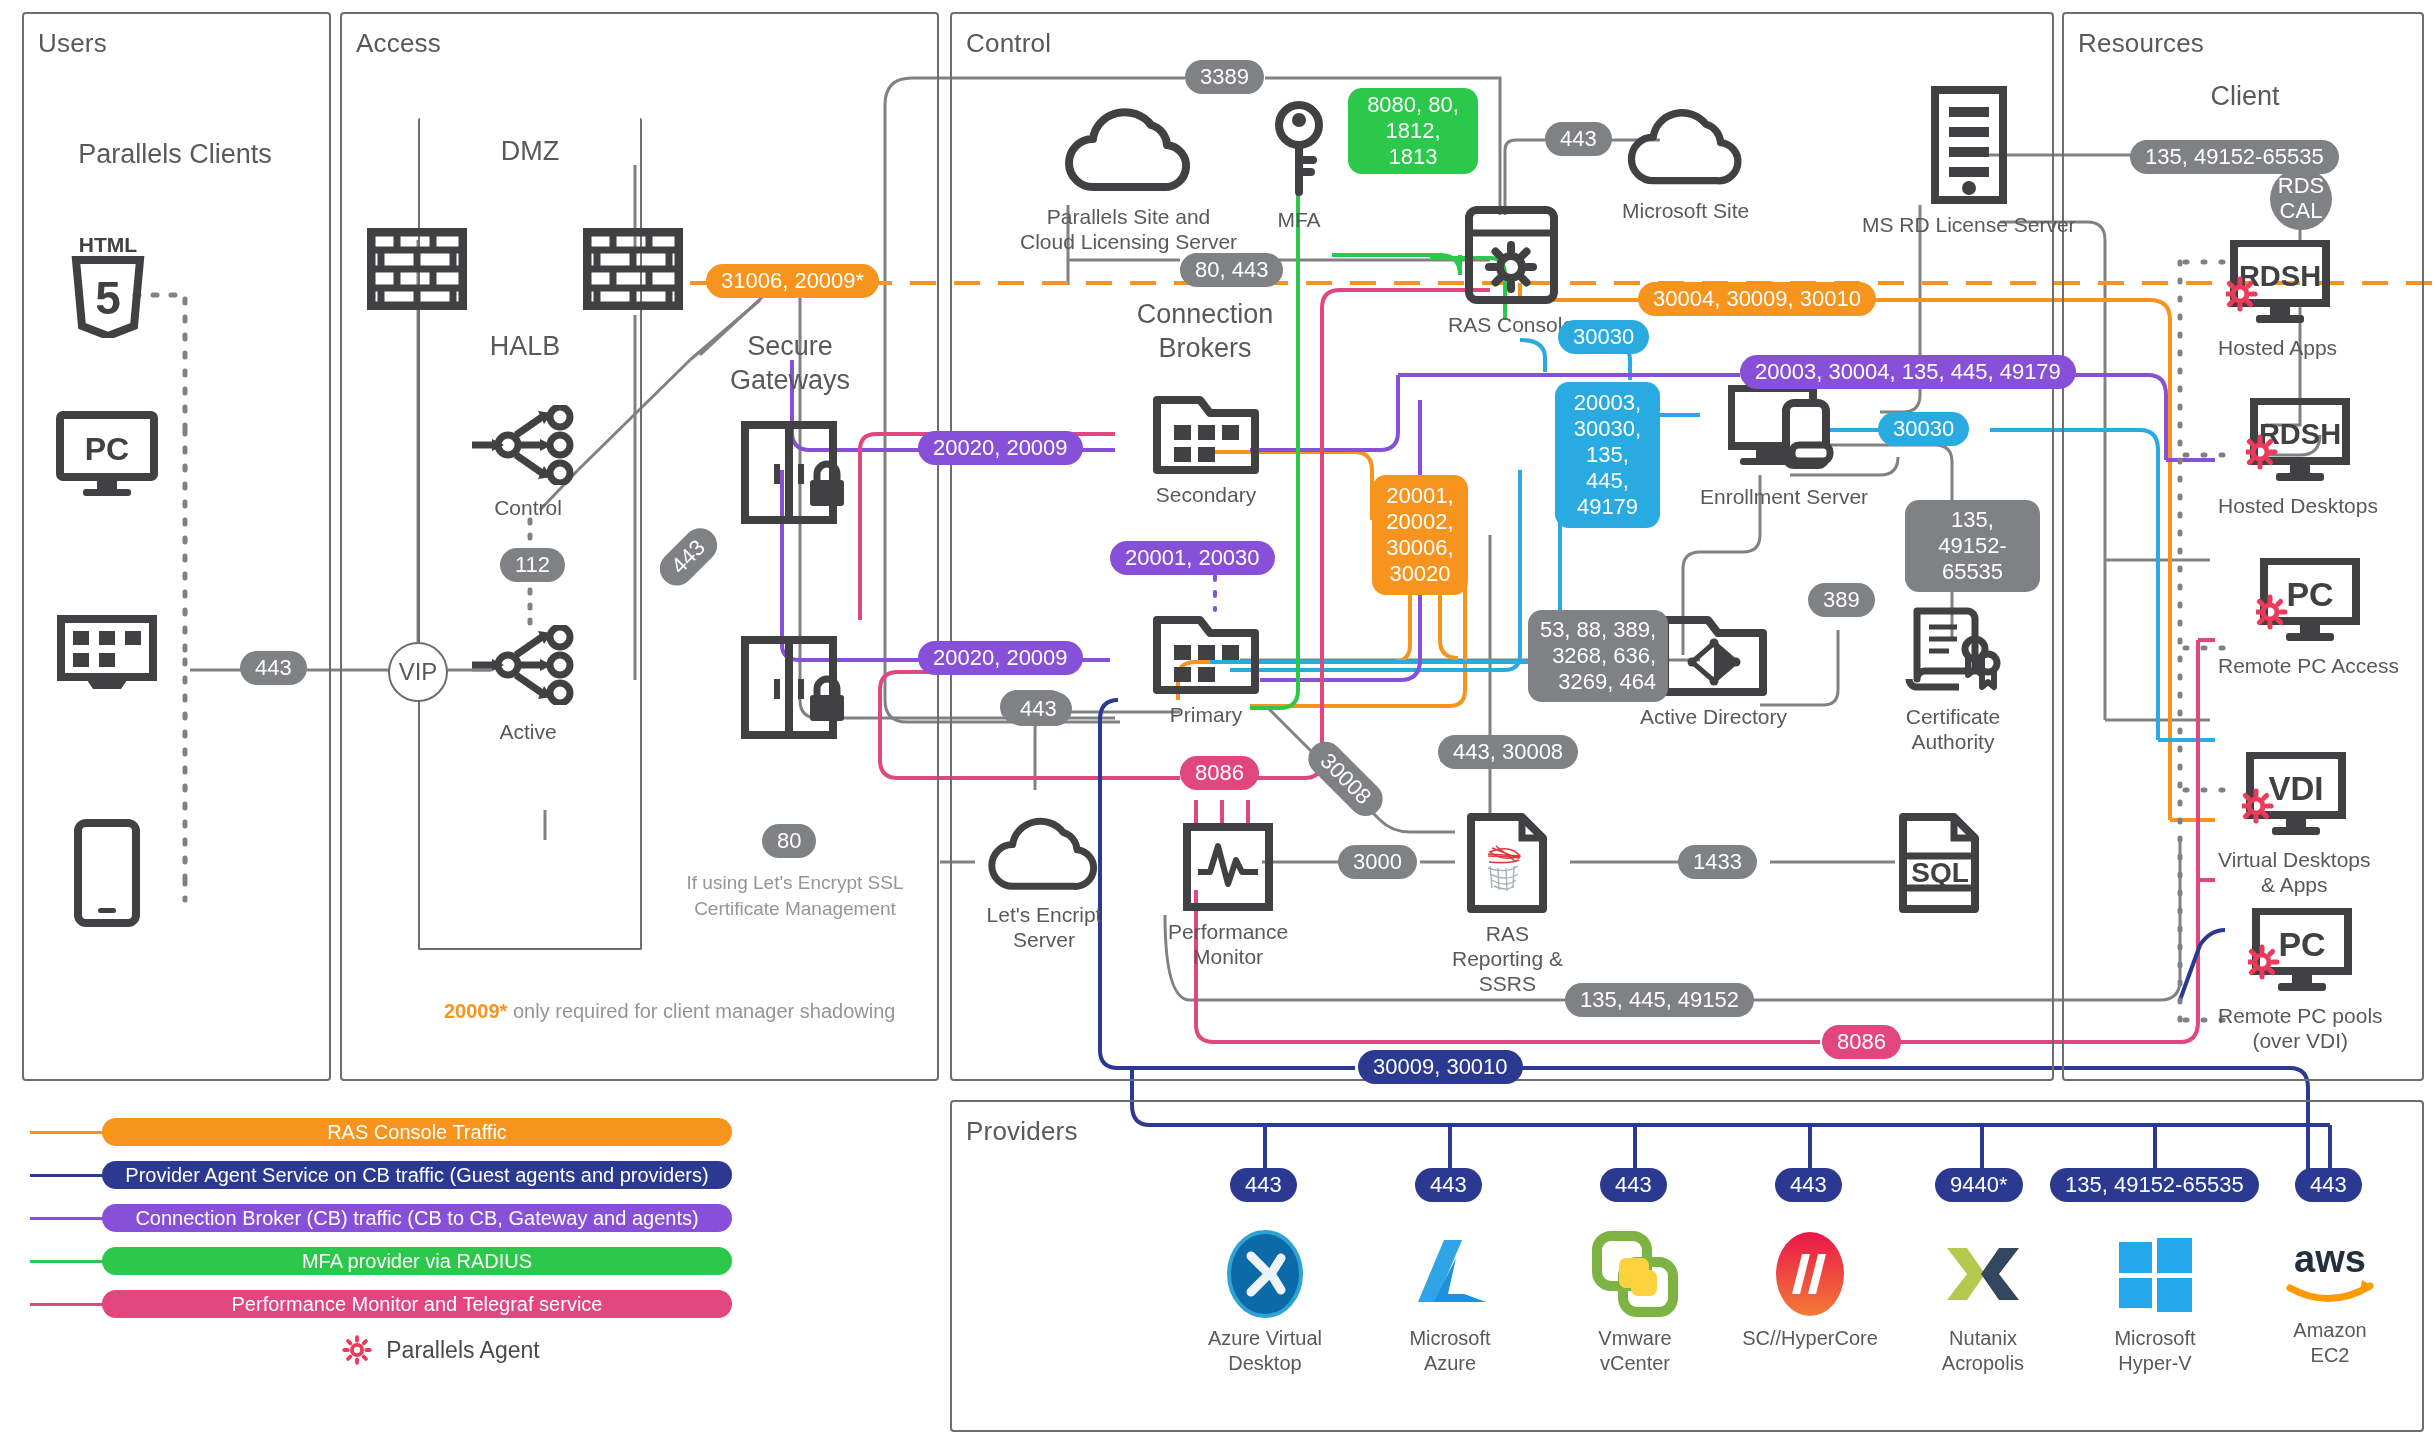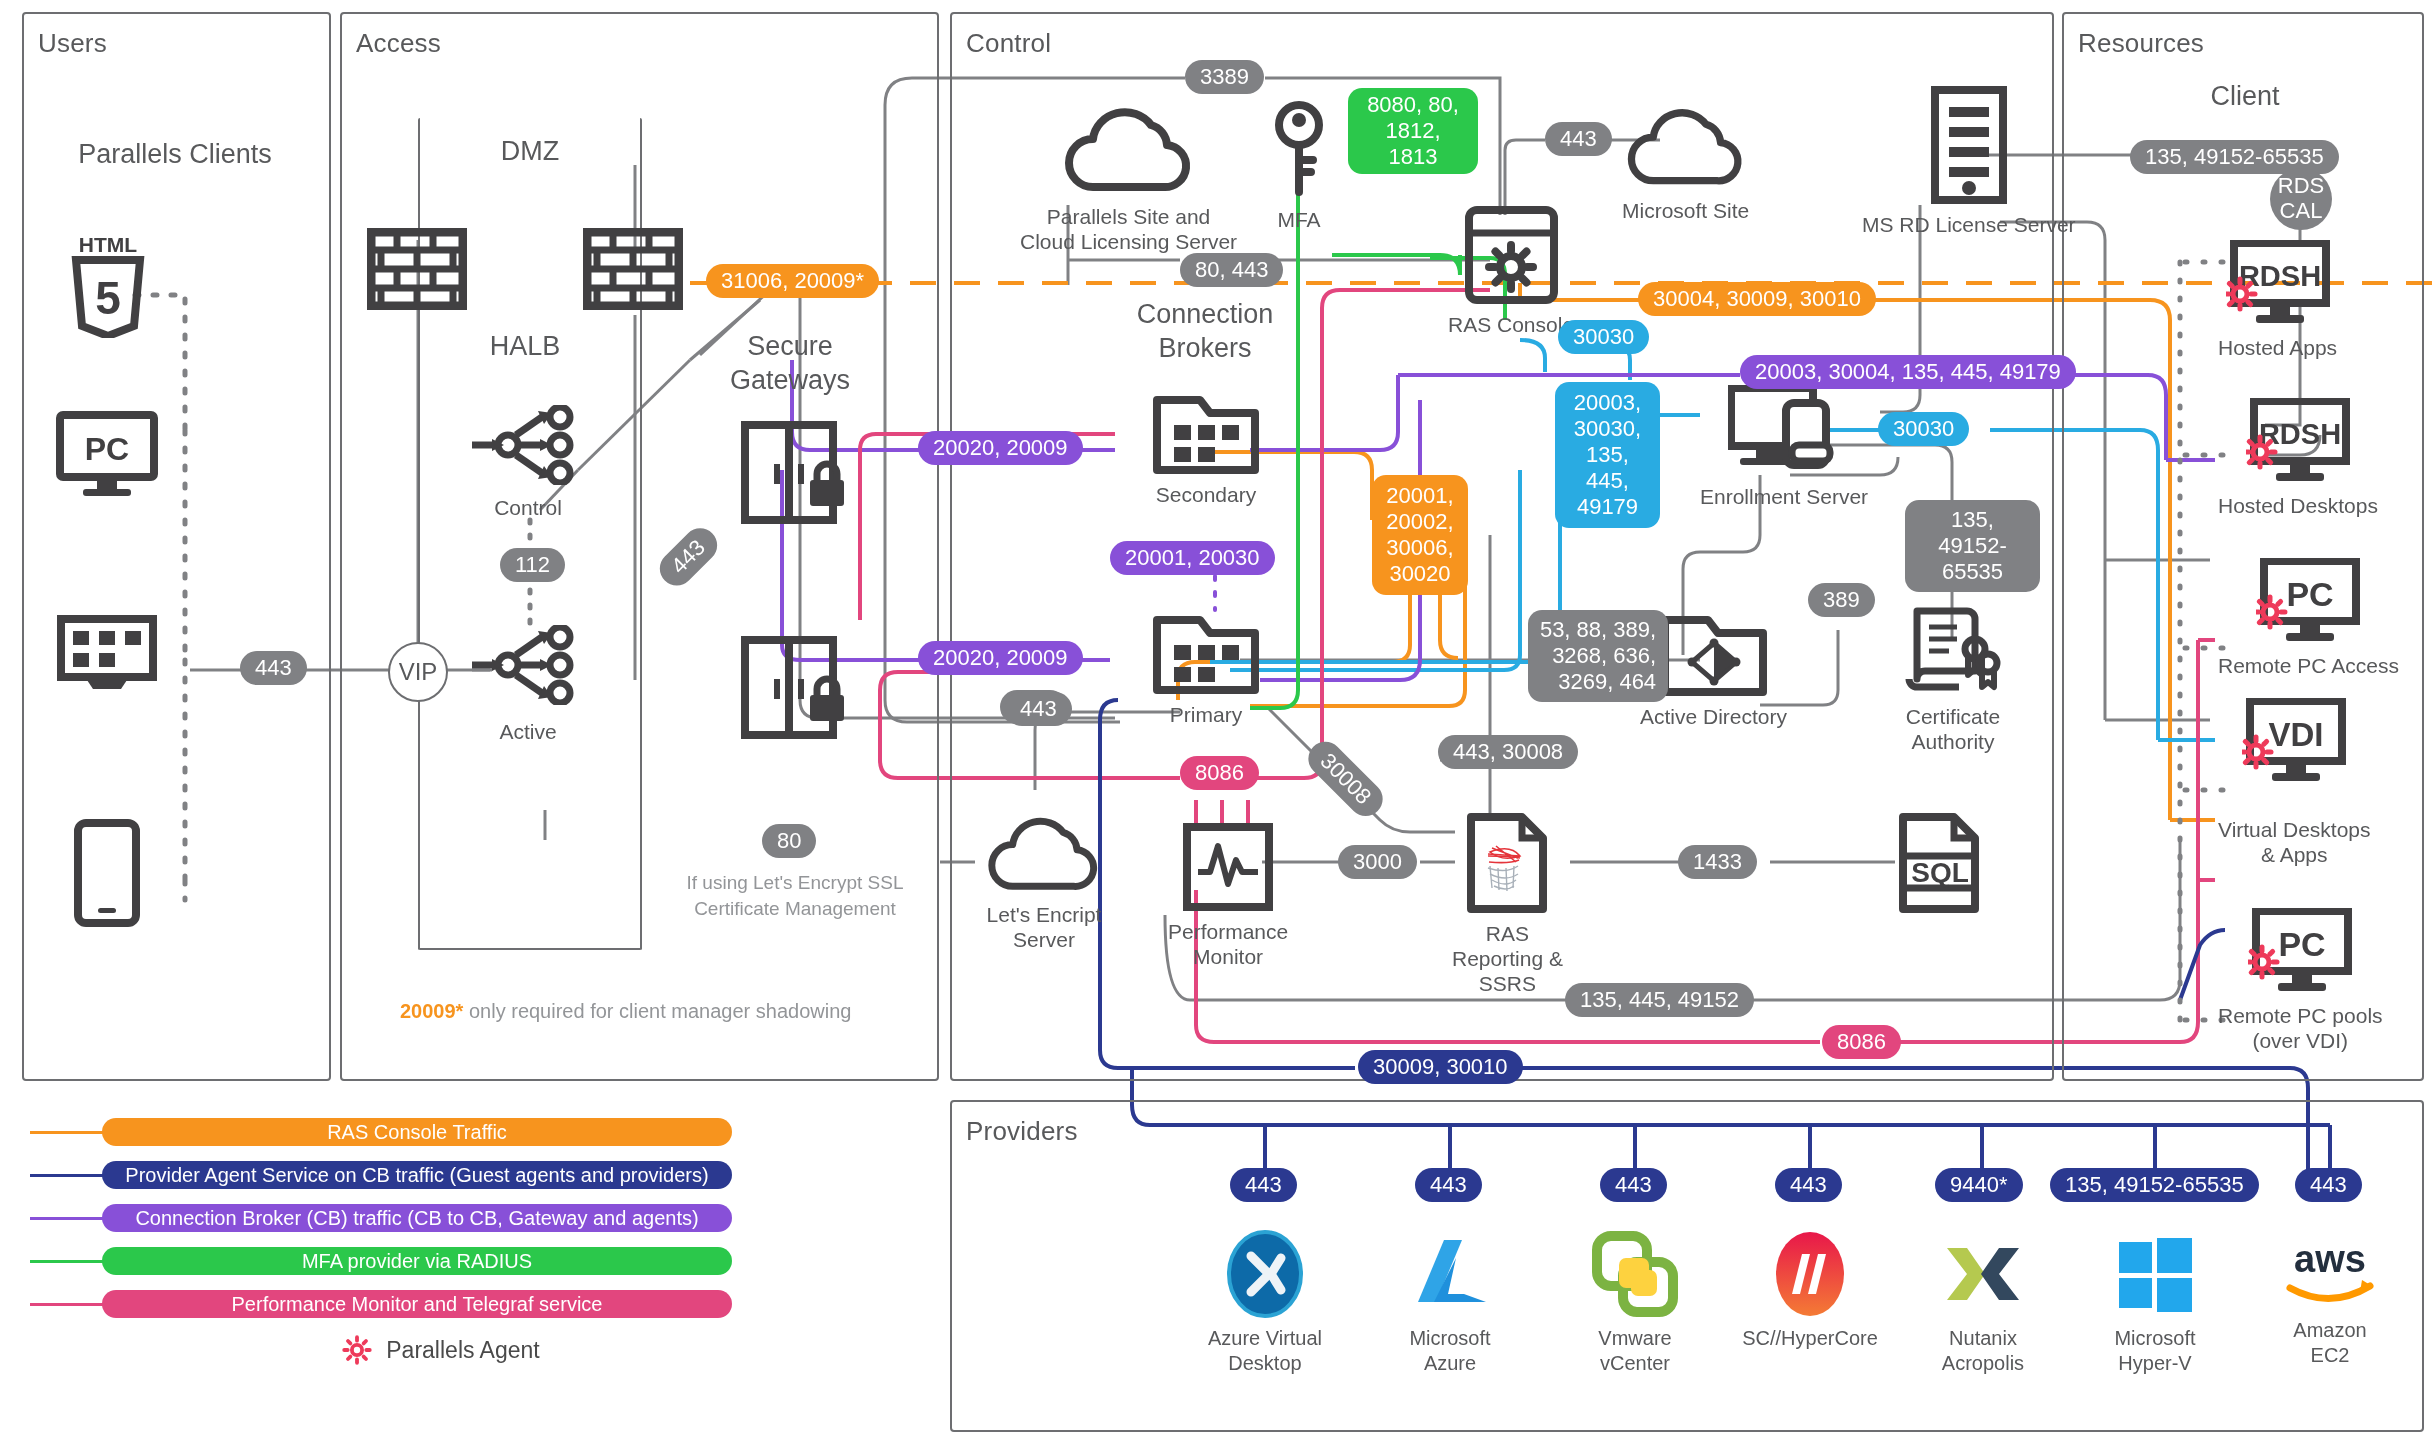--- a/index.html
+++ b/index.html
@@ -41,21 +41,21 @@
 
   
   .legend{position:absolute;}
   .legend-row{position:relative;height:28px;margin-bottom:15px;}
   .legend-line{position:absolute;left:0;top:13px;width:100px;height:3px;}
   .legend-pill{position:absolute;left:72px;top:0;width:630px;height:28px;border-radius:999px;
       color:#fff;font-size:20px;display:flex;align-items:center;justify-content:center;}
   .legend-agent{display:flex;align-items:center;justify-content:center;gap:12px;font-size:23px;color:#4a4a4a;margin-top:6px;}
 
   .note{position:absolute;font-size:19px;color:#939598;line-height:1.35;text-align:center;}
-  .foot{position:absolute;font-size:20px;color:#939598;}
+  .foot{position:absolute;font-size:20px;color:#939598;margin-left:44px;}
   .foot b{color:#f7941e;font-weight:600;}
 
   .prov{position:absolute;display:flex;flex-direction:column;align-items:center;width:150px;}
   .prov .cap{font-size:20px;color:#58595b;text-align:center;line-height:1.25;margin-top:6px;}
   svg{display:block;}
 </style>
 </head>
 <body>
 
 <div id="stage">
@@ -718,21 +718,21 @@
           <path d="M-10.6 -10.6 l2.8 2.8"></path>
             <path d="M10.6 10.6 l-2.8 -2.8"></path>
           <path d="M10.6 -10.6 l-2.8 2.8"></path>
             <path d="M-10.6 10.6 l2.8 -2.8"></path>
         </g>
       </g>
     </svg>
     <div class="cap">Remote PC Access</div>
   </div>
 
-  <div class="node" style="left:2218px;top:698px;gap:24px;">
+  <div class="node" style="left:2218px;top:752px;">
     <svg width="104" height="88" viewBox="0 0 104 88">
       <rect x="8" y="3" width="92" height="60" fill="none" stroke="#414042" stroke-width="8"></rect>
       <text x="54" y="48" font-size="33" font-weight="bold" fill="#414042" text-anchor="middle" font-family="Liberation Sans, sans-serif">VDI</text>
       <rect x="44" y="63" width="20" height="12" fill="#414042"></rect>
       <rect x="30" y="75" width="48" height="8" rx="3" fill="#414042"></rect>
       <g transform="translate(14,54)">
         <circle r="7" cx="0" cy="0" fill="none" stroke="#ee3a5a" stroke-width="5"></circle>
         <g stroke="#ee3a5a" stroke-width="5" stroke-linecap="round">
           <path d="M0 -15 V-11"></path>
             <path d="M0 15 V11"></path>

